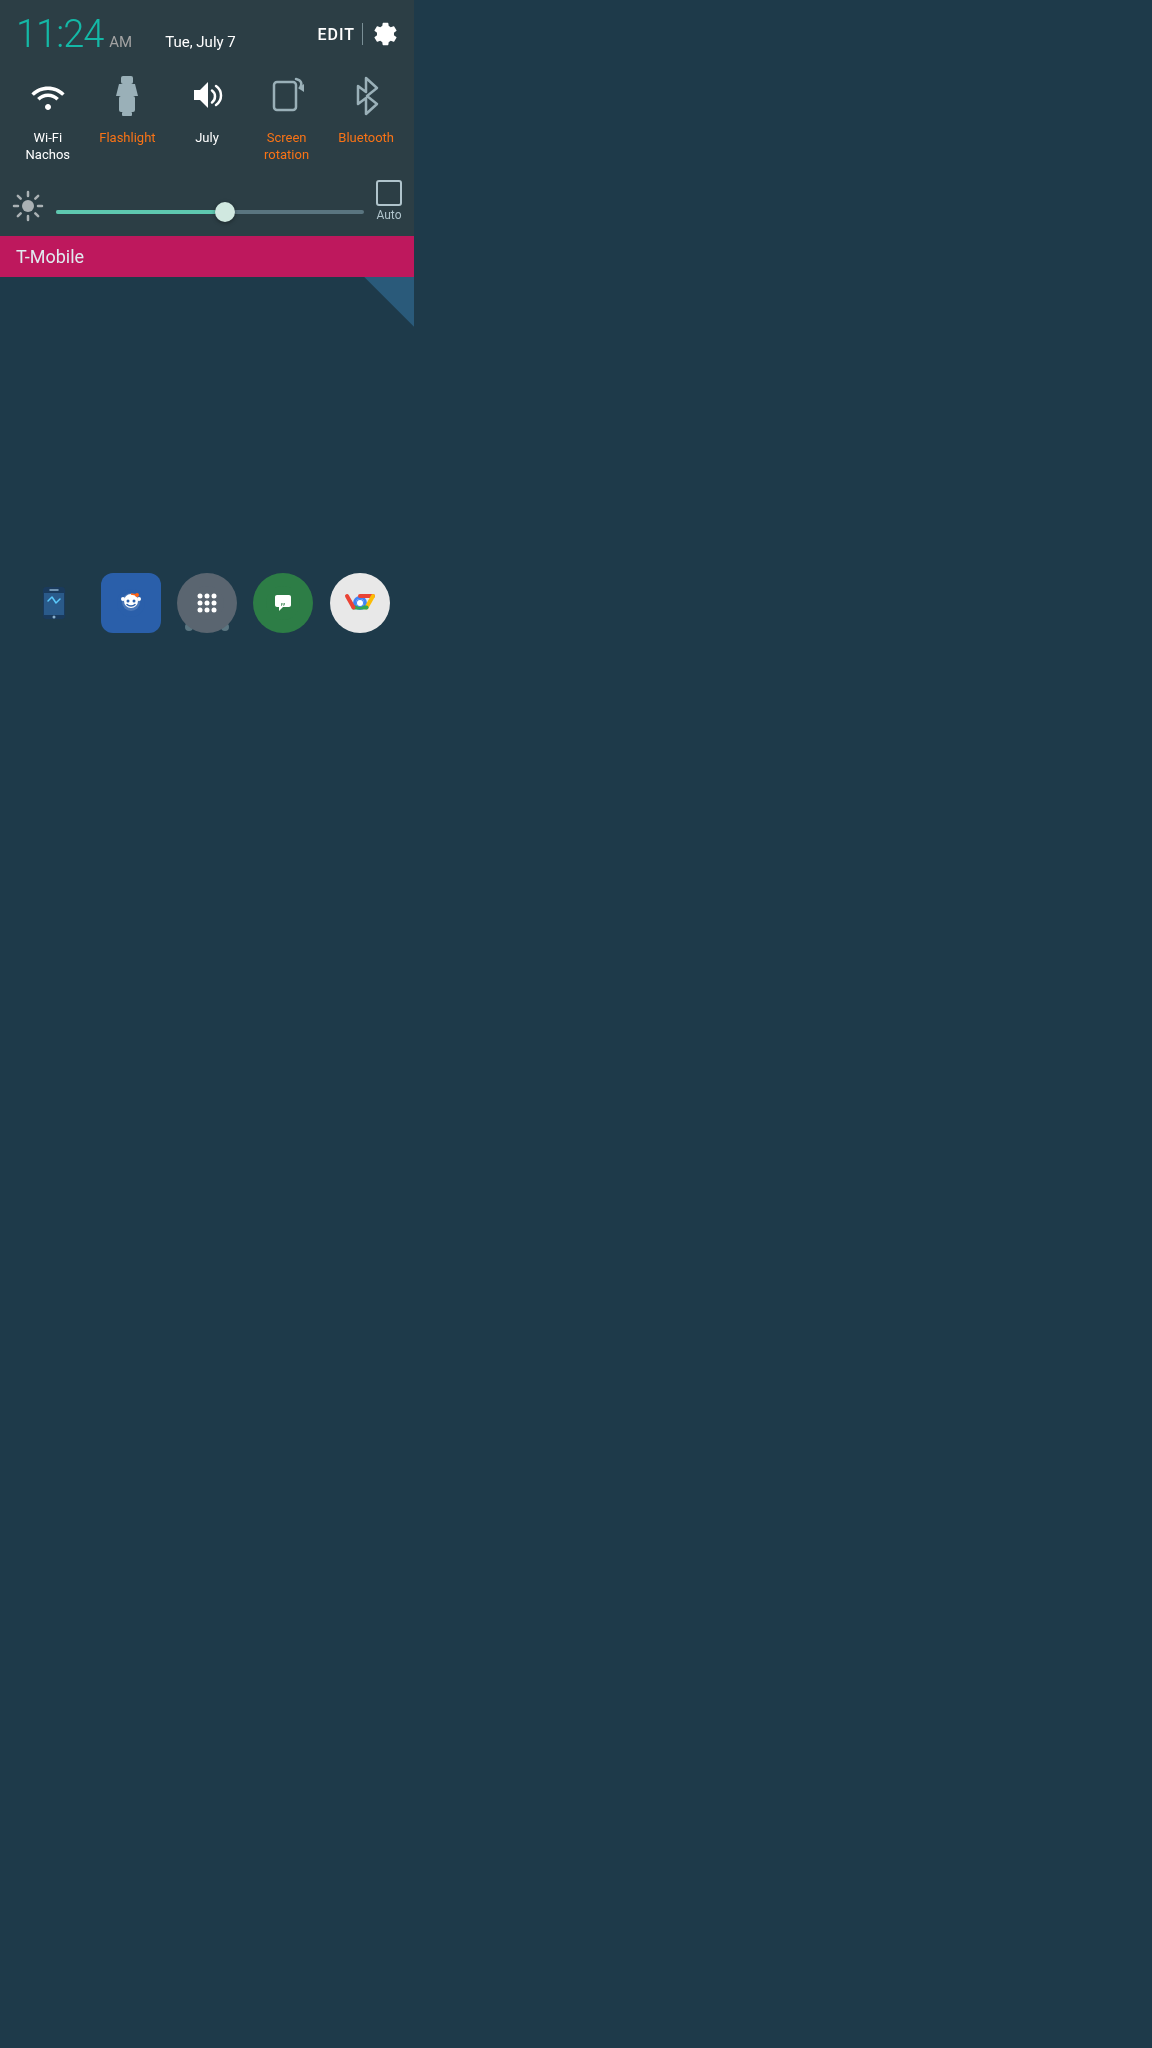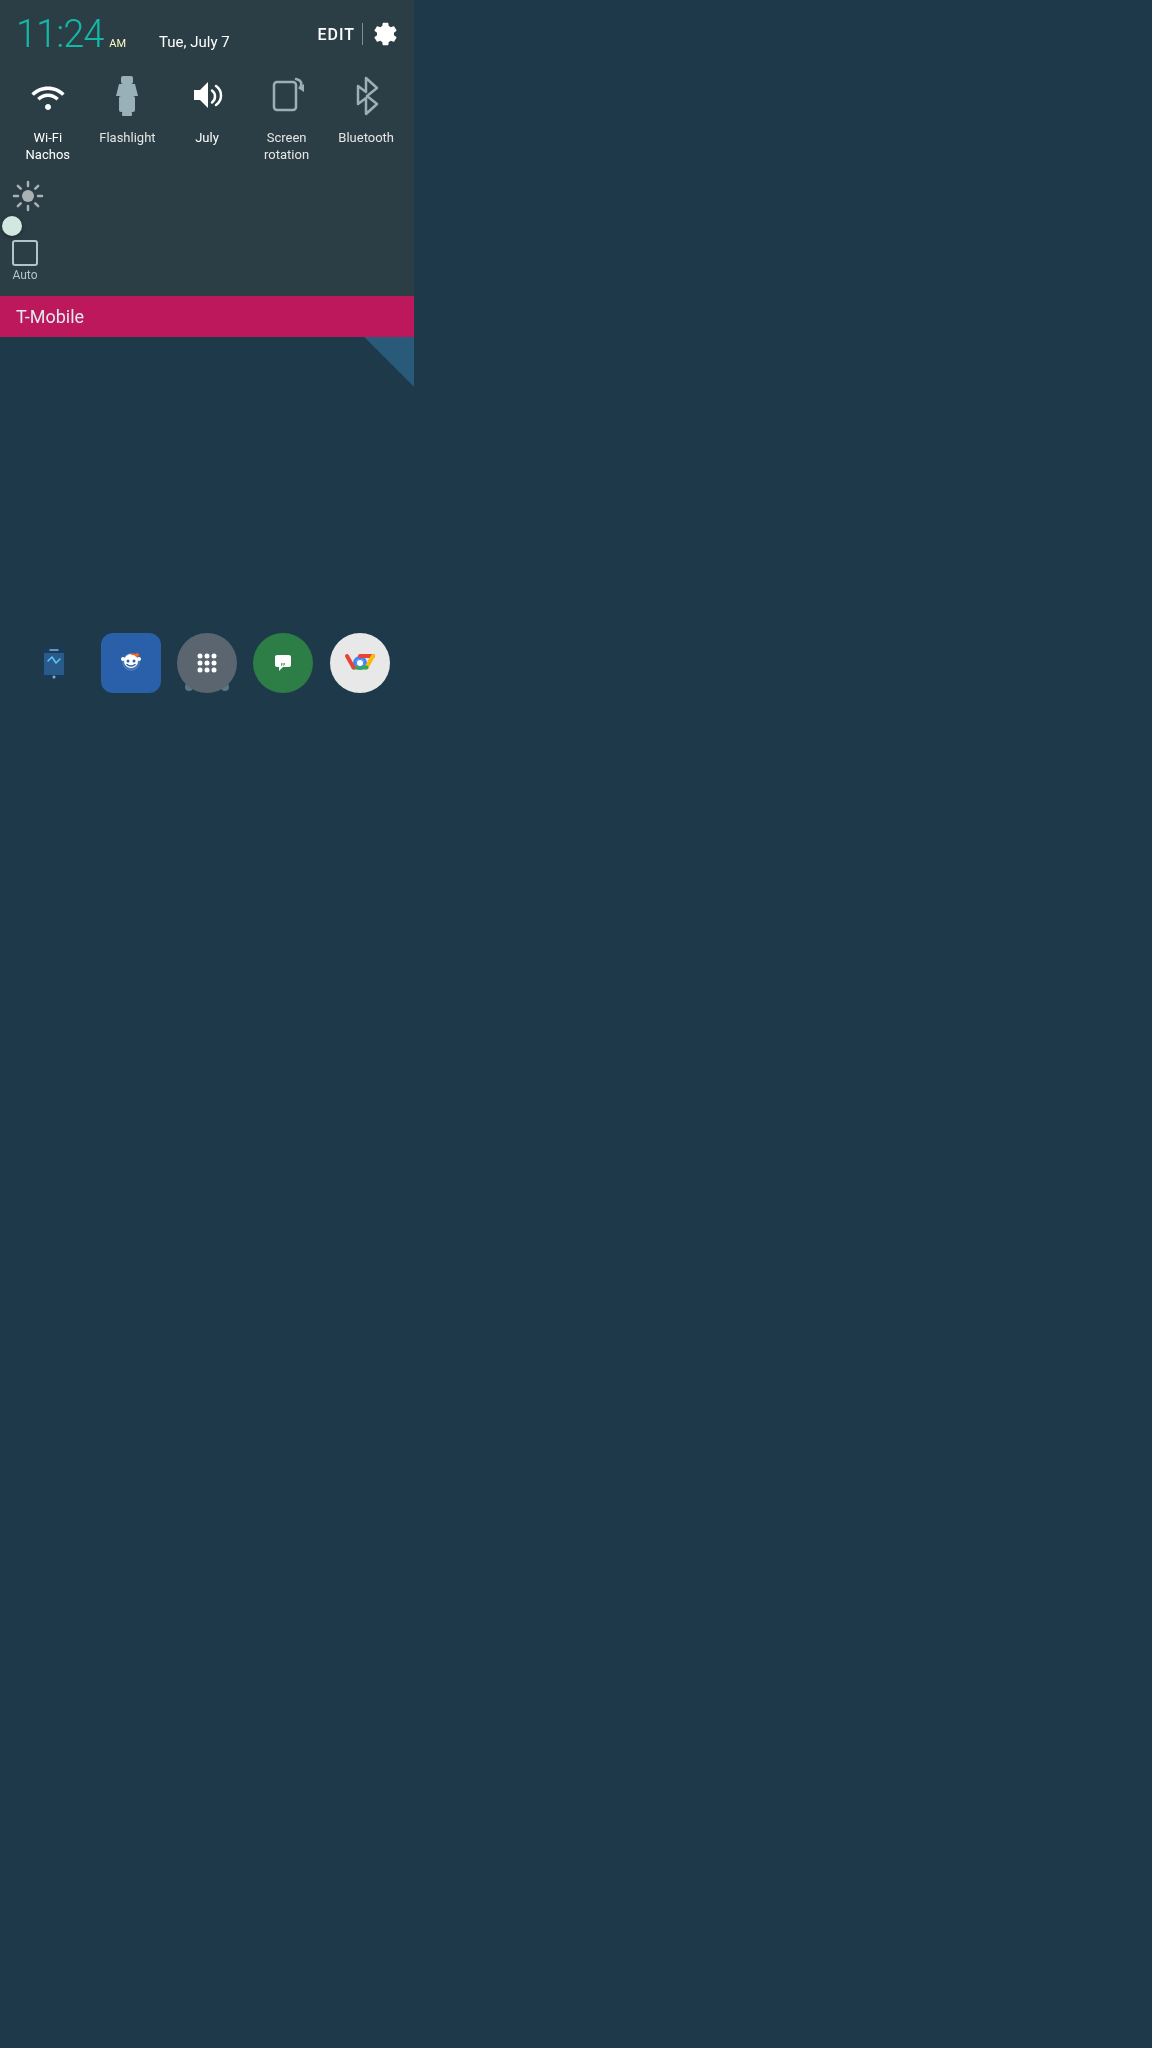--- a/index.html
+++ b/index.html
@@ -35,22 +35,22 @@
     }
 
     .time-main {
       font-size: 38px;
       font-weight: 300;
       color: #14b8a6;
       letter-spacing: -1px;
     }
 
     .time-ampm {
-      font-size: 11px;
-      color: #fef9c3;
+      font-size: 15px;
+      color: #a3a3a3;
       font-weight: 400;
     }
 
     .time-date {
       font-size: 15px;
       color: #ffffff;
       font-weight: 400;
       margin-left: 27px;
     }
 
@@ -99,36 +99,35 @@
     .tile-icon {
       width: 46px;
       height: 46px;
       display: flex;
       align-items: center;
       justify-content: center;
     }
 
     .tile-label {
       font-size: 13px;
-      color: #e5e5e5;
+      color: #f97316;
       text-align: center;
       line-height: 1.3;
     }
 
     .tile-label.active {
       color: #ffffff;
     }
 
     
     .brightness-row {
       display: flex;
-      align-items: flex-start;
+      align-items: flex-end;
       padding: 4px 12px 14px 12px;
       gap: 12px;
-      flex-direction: column;
     }
 
     .brightness-icon {
       width: 32px;
       height: 32px;
       flex-shrink: 0;
     }
 
     .brightness-slider-container {
       flex: 1;

